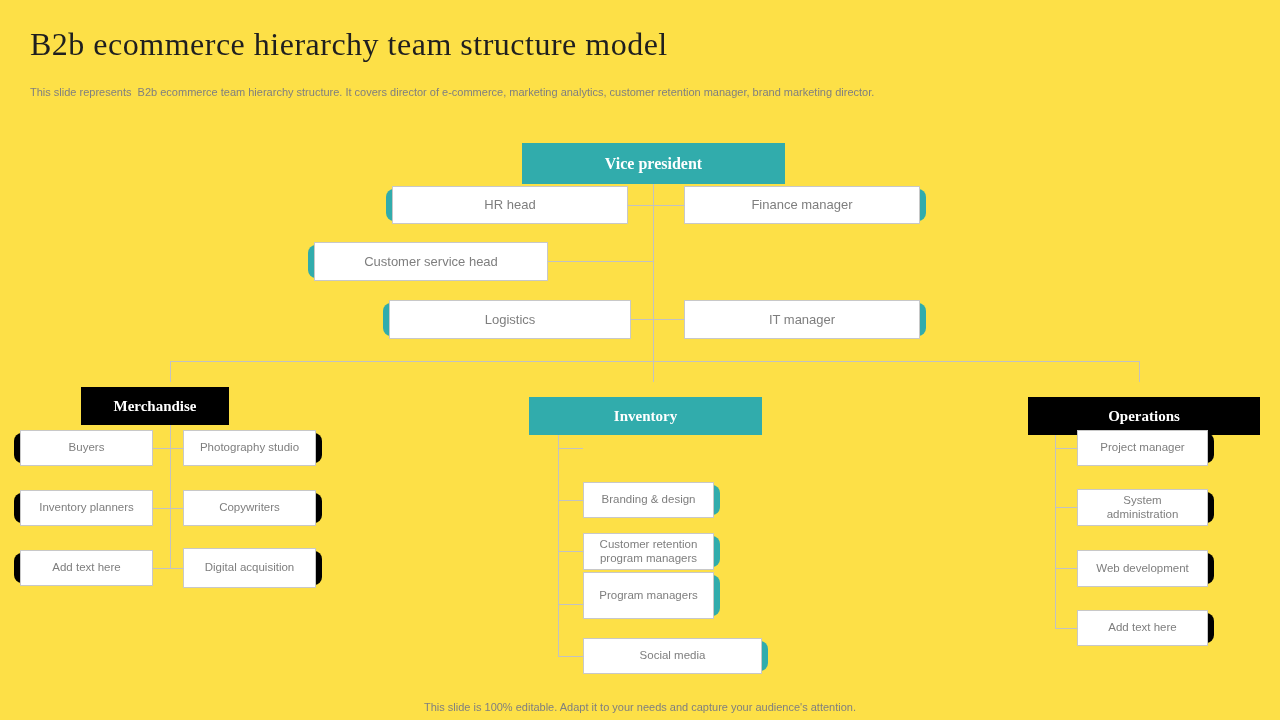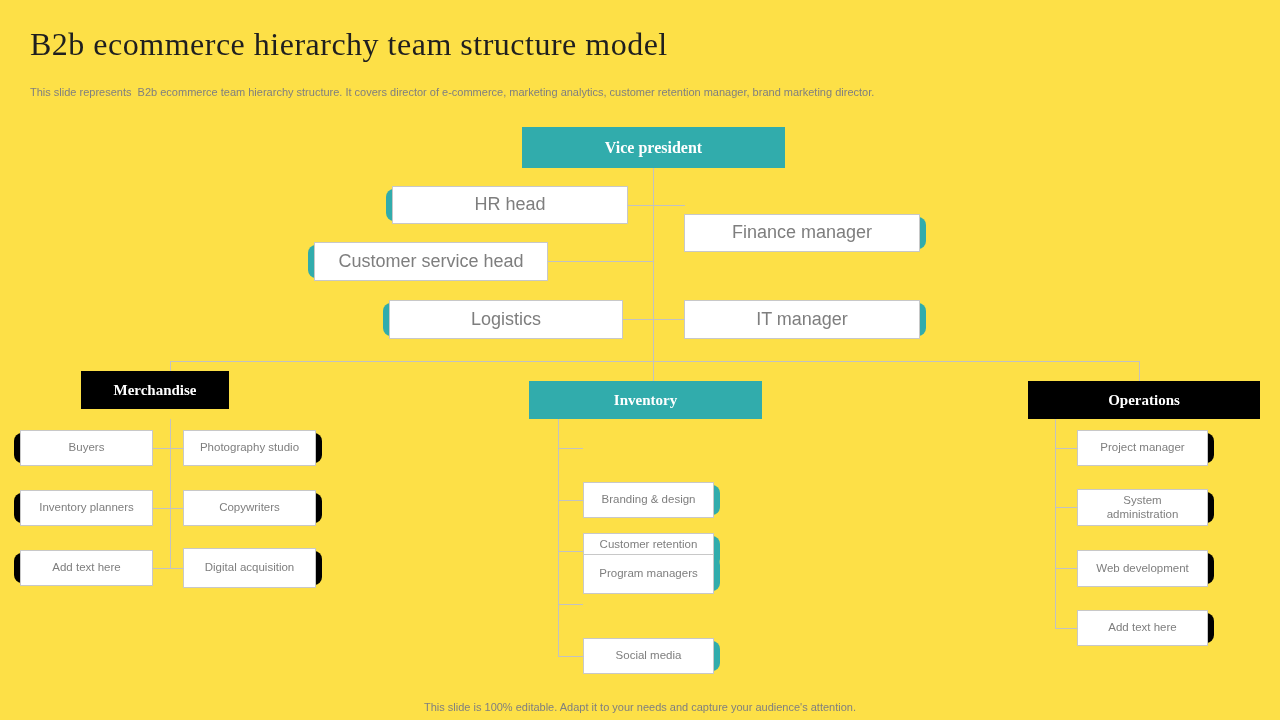--- a/index.html
+++ b/index.html
@@ -31,35 +31,35 @@
   .line.v{width:1px;}
   
   .node{position:absolute;}
   .node .face{
     position:absolute;inset:0;z-index:1;
     background:#ffffff;border:1px solid #c8c8c8;
     display:flex;align-items:center;justify-content:center;
     text-align:center;color:#7e7e7e;line-height:1.2;
     padding:2px 8px;box-sizing:border-box;
   }
-  .node.l2 .face{font-size:18px;}
+  .node.l2 .face{font-size:13px;}
   .node.l3 .face{font-size:11.5px;}
   .accent{
     position:absolute;top:3px;bottom:3px;width:16px;
     border-radius:9px;z-index:0;
   }
   .accent.left{left:-6px;}
   .accent.right{right:-6px;}
   .accent.teal{background:#31acac;}
   .accent.black{background:#000000;}
   
   .hdr{
     display:flex;align-items:center;justify-content:center;
     font-family:"Liberation Serif","DejaVu Serif",serif;
-    font-weight:700;color:#ffffff;font-size:15px;
+    font-weight:700;color:#ffffff;font-size:15px;margin-top:16px;
   }
   .hdr.teal-bg{background:#31acac;}
   .hdr.black-bg{background:#000000;}
   .hdr.root{font-size:16px;}
 </style>
 </head>
 <body>
 
 <div class="slide">
 
@@ -91,29 +91,29 @@
   <div class="line h" style="left:1055px;top:507px;width:22px;"></div>
   <div class="line h" style="left:1055px;top:568px;width:22px;"></div>
   <div class="line h" style="left:1055px;top:628px;width:22px;"></div>
 
   <div class="node hdr teal-bg root" style="left:522px;top:127px;width:263px;height:41px;">Vice president</div>
 
   <div class="node l2" style="left:392px;top:186px;width:236px;height:38px;">
     <span class="accent left teal"></span>
     <span class="face">HR head</span>
   </div>
-  <div class="node l2" style="left:684px;top:186px;width:236px;height:38px;margin-top:28px;">
+  <div class="node l2" style="left:684px;top:186px;width:236px;height:38px;">
     <span class="accent right teal"></span>
     <span class="face">Finance manager</span>
   </div>
   <div class="node l2" style="left:314px;top:242px;width:234px;height:39px;">
     <span class="accent left teal"></span>
     <span class="face">Customer service head</span>
   </div>
-  <div class="node l2" style="left:389px;top:300px;width:234px;height:39px;">
+  <div class="node l2" style="left:389px;top:300px;width:234px;height:39px;padding-left:8px;">
     <span class="accent left teal"></span>
     <span class="face">Logistics</span>
   </div>
   <div class="node l2" style="left:684px;top:300px;width:236px;height:39px;">
     <span class="accent right teal"></span>
     <span class="face">IT manager</span>
   </div>
 
   <div class="node hdr black-bg" style="left:81px;top:371px;width:148px;height:38px;">Merchandise</div>
   <div class="node hdr teal-bg" style="left:529px;top:381px;width:233px;height:38px;">Inventory</div>
@@ -145,25 +145,25 @@
   </div>
 
   <div class="node l3" style="left:583px;top:482px;width:131px;height:36px;">
     <span class="accent right teal"></span>
     <span class="face">Branding &amp; design</span>
   </div>
   <div class="node l3" style="left:583px;top:533px;width:131px;height:37px;">
     <span class="accent right teal"></span>
     <span class="face">Customer retention program managers</span>
   </div>
-  <div class="node l3" style="left:583px;top:554px;width:131px;height:40px;">
+  <div class="node l3" style="left:583px;top:572px;width:131px;height:47px;">
     <span class="accent right teal"></span>
     <span class="face">Program managers</span>
   </div>
-  <div class="node l3" style="left:583px;top:638px;width:131px;height:36px;">
+  <div class="node l3" style="left:583px;top:638px;width:131px;height:36px;padding-left:48px;">
     <span class="accent right teal"></span>
     <span class="face">Social media</span>
   </div>
 
   <div class="node l3" style="left:1077px;top:430px;width:131px;height:36px;">
     <span class="accent right black"></span>
     <span class="face">Project manager</span>
   </div>
   <div class="node l3" style="left:1077px;top:489px;width:131px;height:37px;">
     <span class="accent right black"></span>

